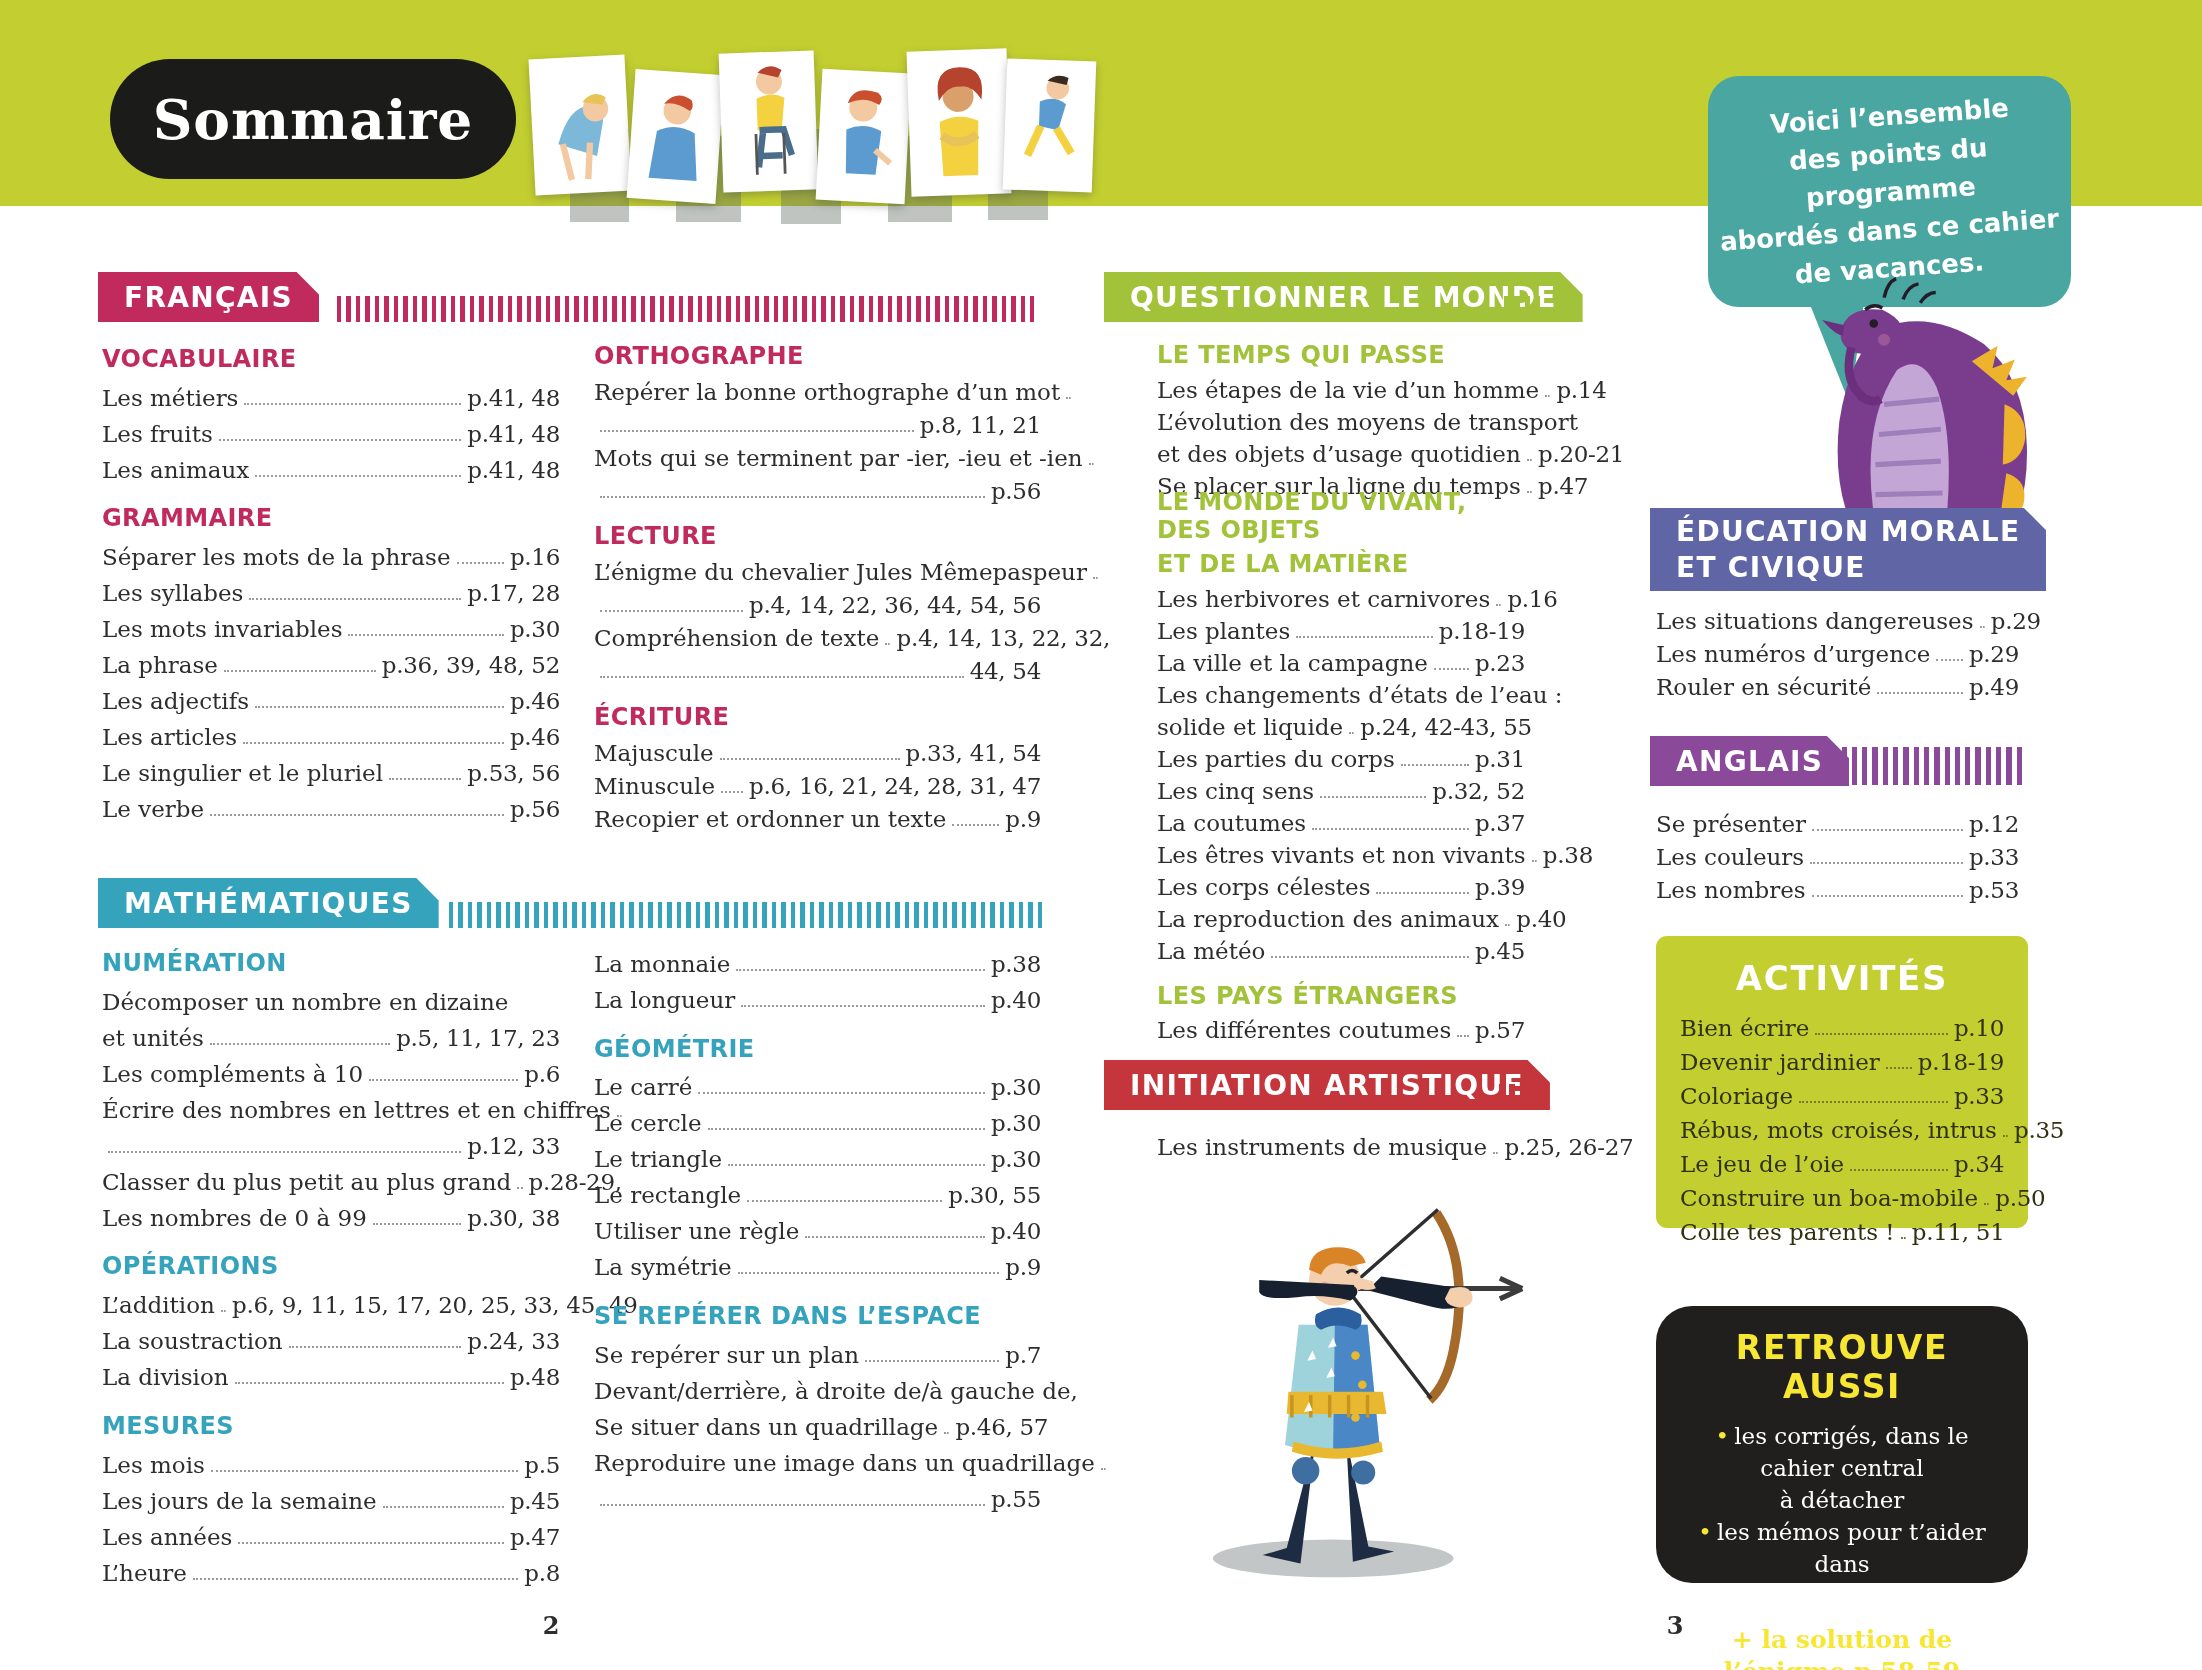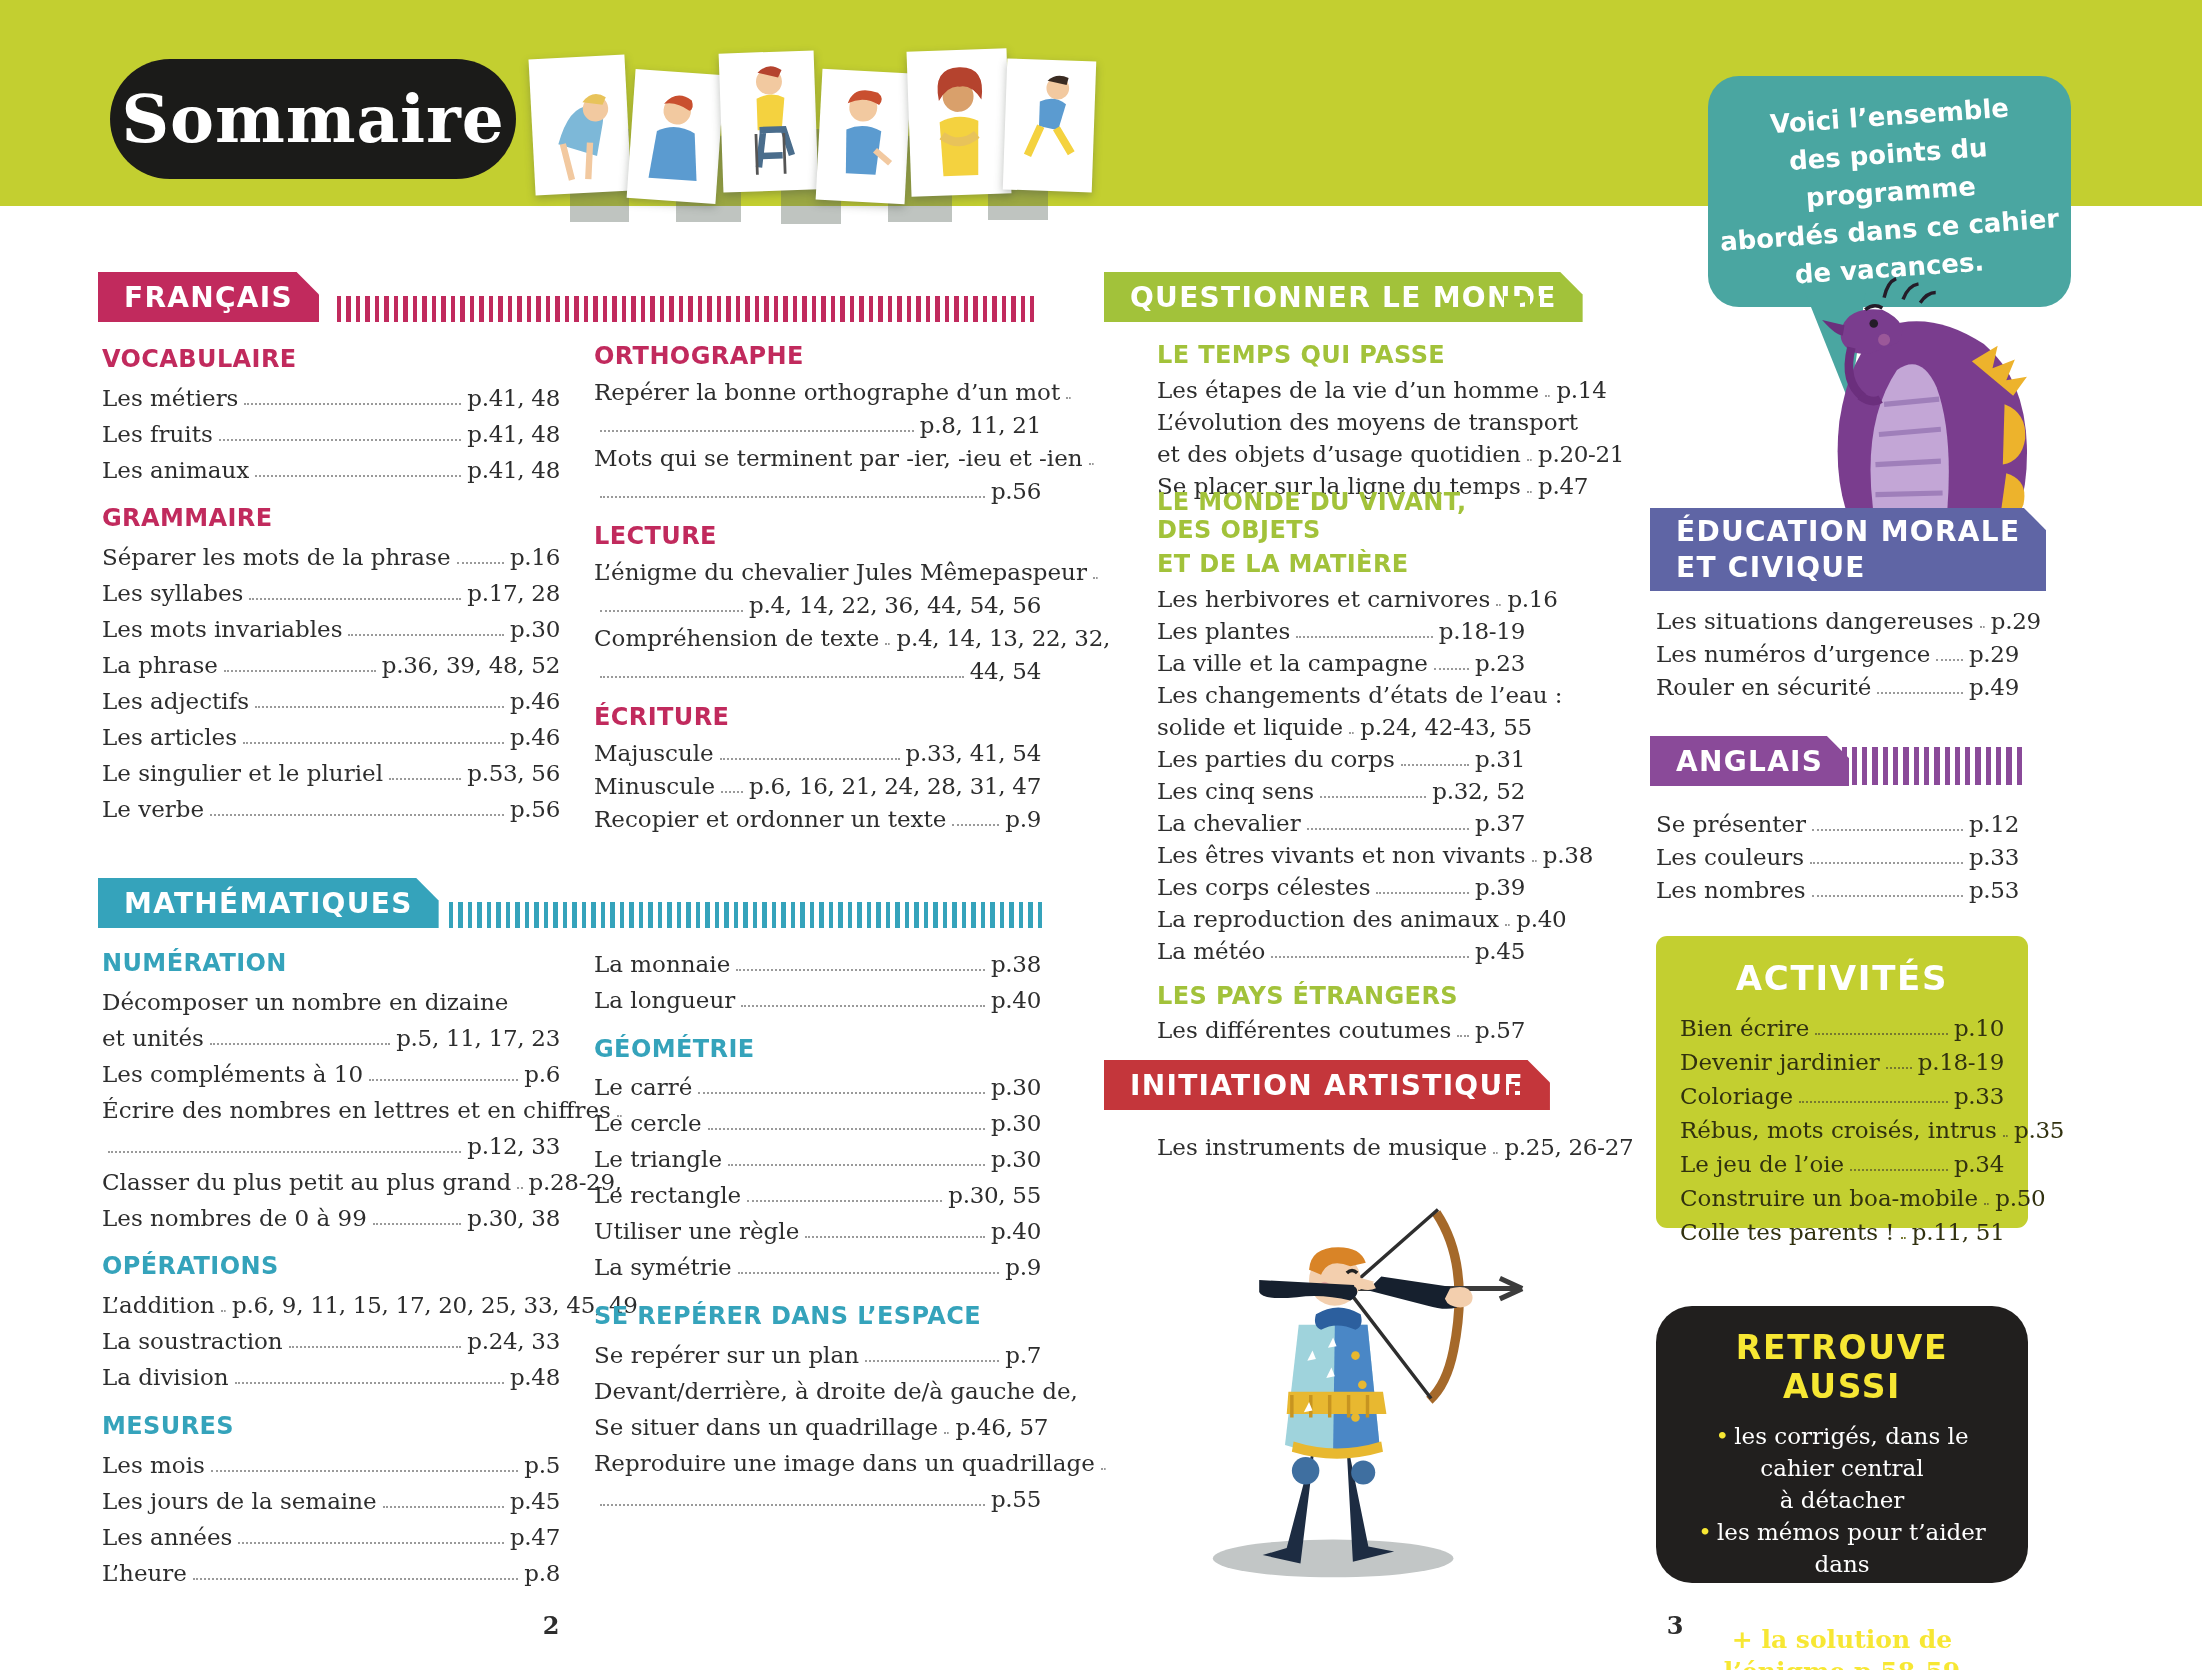--- a/index.html
+++ b/index.html
@@ -3,21 +3,21 @@
 <meta charset="utf-8">
 <style>
   html,body{margin:0;padding:0;background:#fff;}
   #canvas{position:relative;width:2203px;height:1671px;background:#ffffff;overflow:hidden;
           font-family:"DejaVu Serif",serif;color:#2d2d2d;}
 
   
   .band{position:absolute;left:0;top:0;width:2203px;height:206px;background:var(--lime);}
   .sommaire-pill{position:absolute;left:110px;top:59px;width:406px;height:120px;background:#1b1b19;
                  border-radius:62px;display:flex;align-items:center;justify-content:center;}
-  .sommaire-pill span{color:#fff;font-family:"DejaVu Serif",serif;font-weight:bold;font-size:66px;letter-spacing:0.9px;}
+  .sommaire-pill span{color:#fff;font-family:"DejaVu Serif",serif;font-weight:bold;font-size:55px;letter-spacing:0.9px;}
   .cardshadow{position:absolute;background:rgba(95,108,98,0.40);}
   .card{position:absolute;background:#fff;box-shadow:0 3.4px 8.6px rgba(60,70,60,.35);}
   .card svg{width:100%;height:100%;}
 
   
   .bubble{position:absolute;left:1708px;top:76px;width:363px;height:231px;background:var(--bubble);
           border-radius:31px;display:flex;flex-direction:column;justify-content:center;}
   .bubble .bl{color:#fff;font-family:"DejaVu Sans",sans-serif;font-weight:bold;font-size:26px;
               text-align:center;line-height:38px;transform:rotate(-4deg);}
   .bubble-tail{position:absolute;left:1790px;top:293px;}
@@ -521,21 +521,21 @@
         <span class="t">Les parties du corps</span>
         <span class="dots"></span>
         <span class="p">p.31</span>
       </div>
       <div class="row">
         <span class="t">Les cinq sens</span>
         <span class="dots"></span>
         <span class="p">p.32, 52</span>
       </div>
       <div class="row">
-        <span class="t">La chevalier</span>
+        <span class="t">La coutumes</span>
         <span class="dots"></span>
         <span class="p">p.37</span>
       </div>
       <div class="row">
         <span class="t">Les êtres vivants et non vivants</span>
         <span class="dots"></span>
         <span class="p">p.38</span>
       </div>
       <div class="row">
         <span class="t">Les corps célestes</span>

